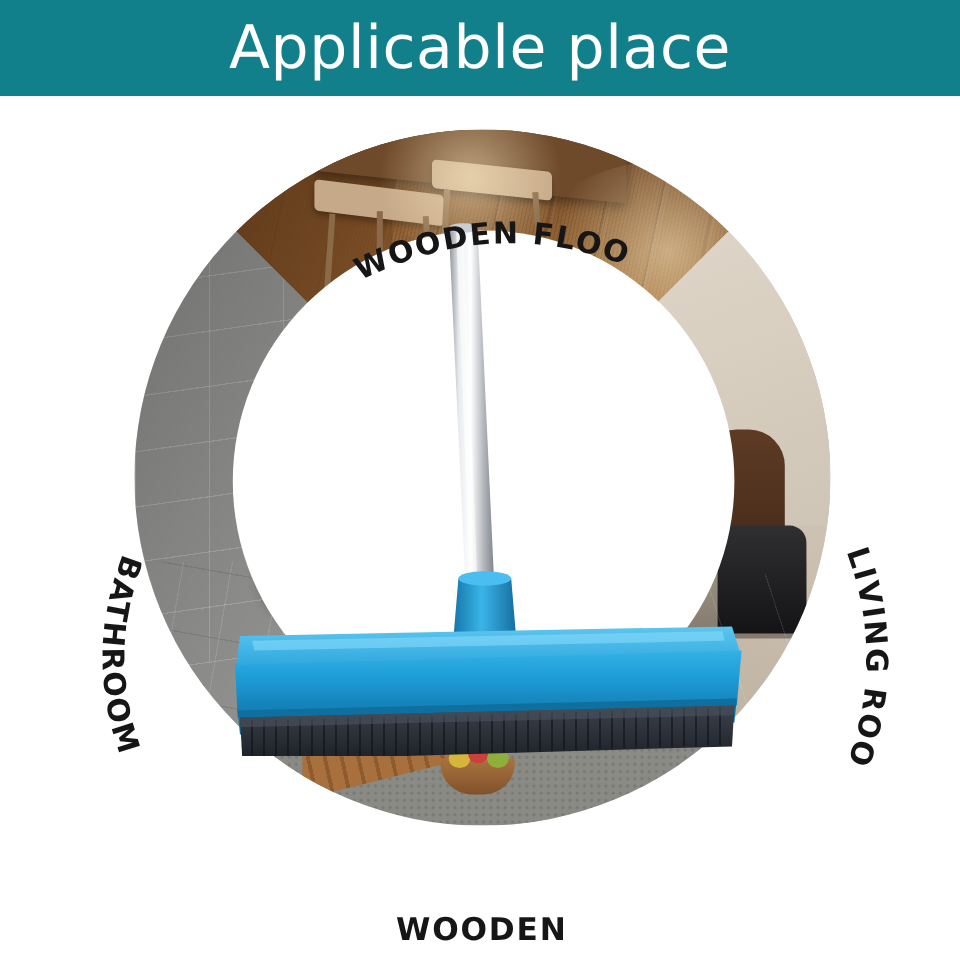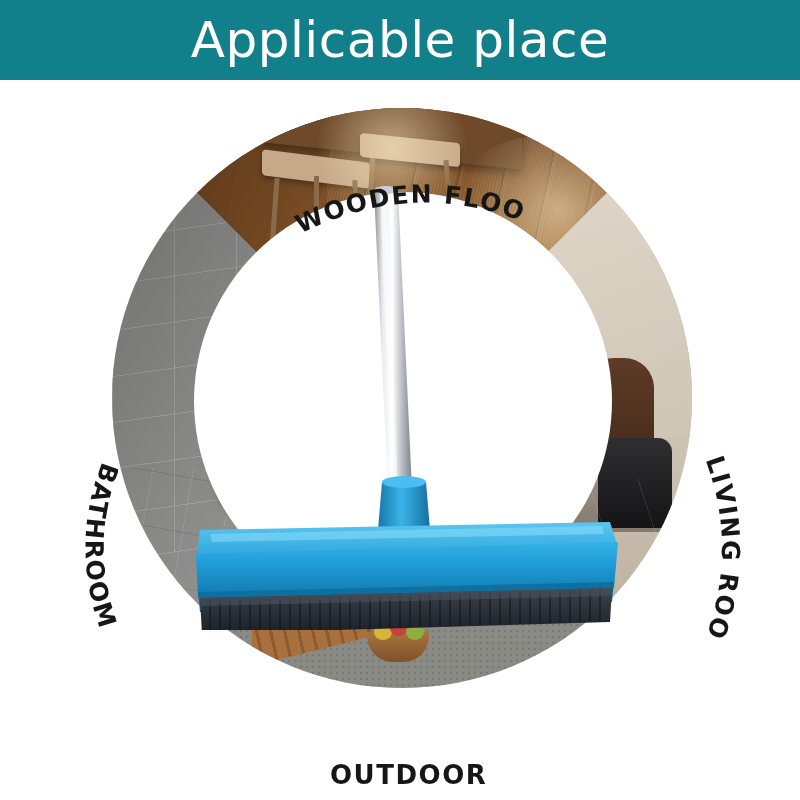--- a/index.html
+++ b/index.html
@@ -568,14 +568,14 @@
 
   <div class="curve-label" id="label-living-room">
     <svg width="60" height="200" viewBox="0 0 60 200">
       <path id="arcRight" d="M14,8 Q50,100 14,194" fill="none"></path>
       <text style="font-family:'DejaVu Sans',sans-serif;font-weight:700;font-size:25px;letter-spacing:1.5px;fill:#161616;">
         <textPath href="#arcRight" startOffset="2%">LIVING ROOM</textPath>
       </text>
     </svg>
   </div>
 
-  <div class="curve-label" id="label-outdoor">OUTDOOR</div>
+  <div class="curve-label" id="label-outdoor">WOODEN</div>
 </div>
 
 </body></html>

